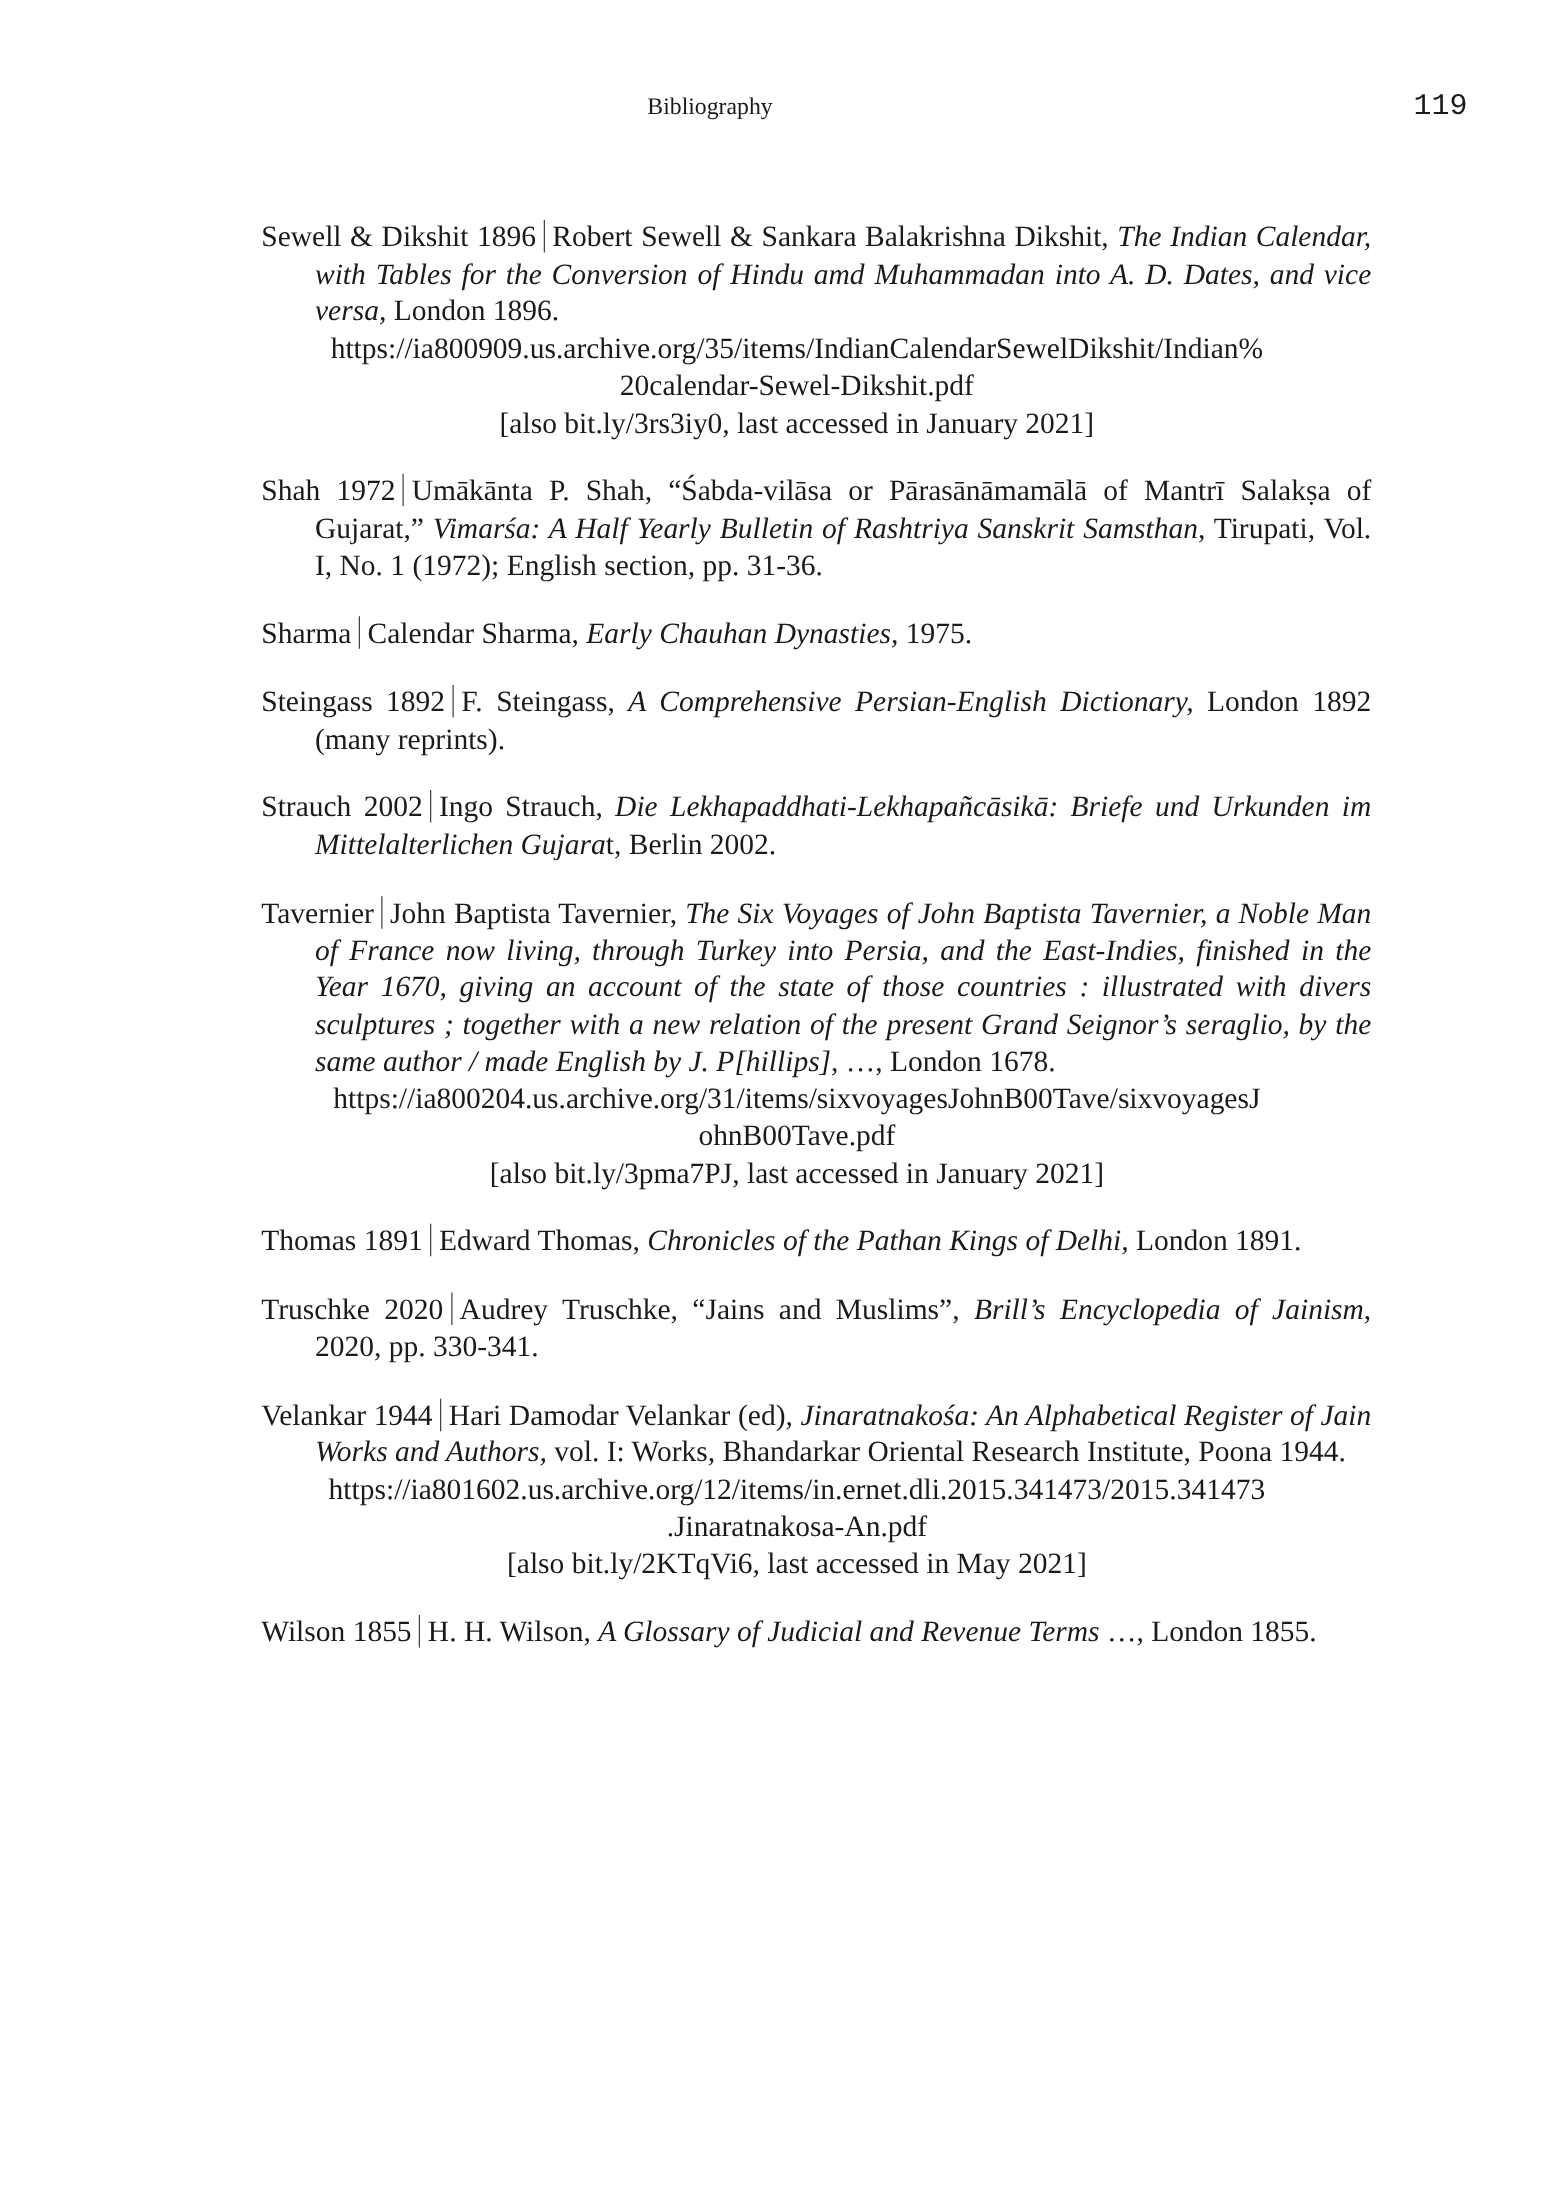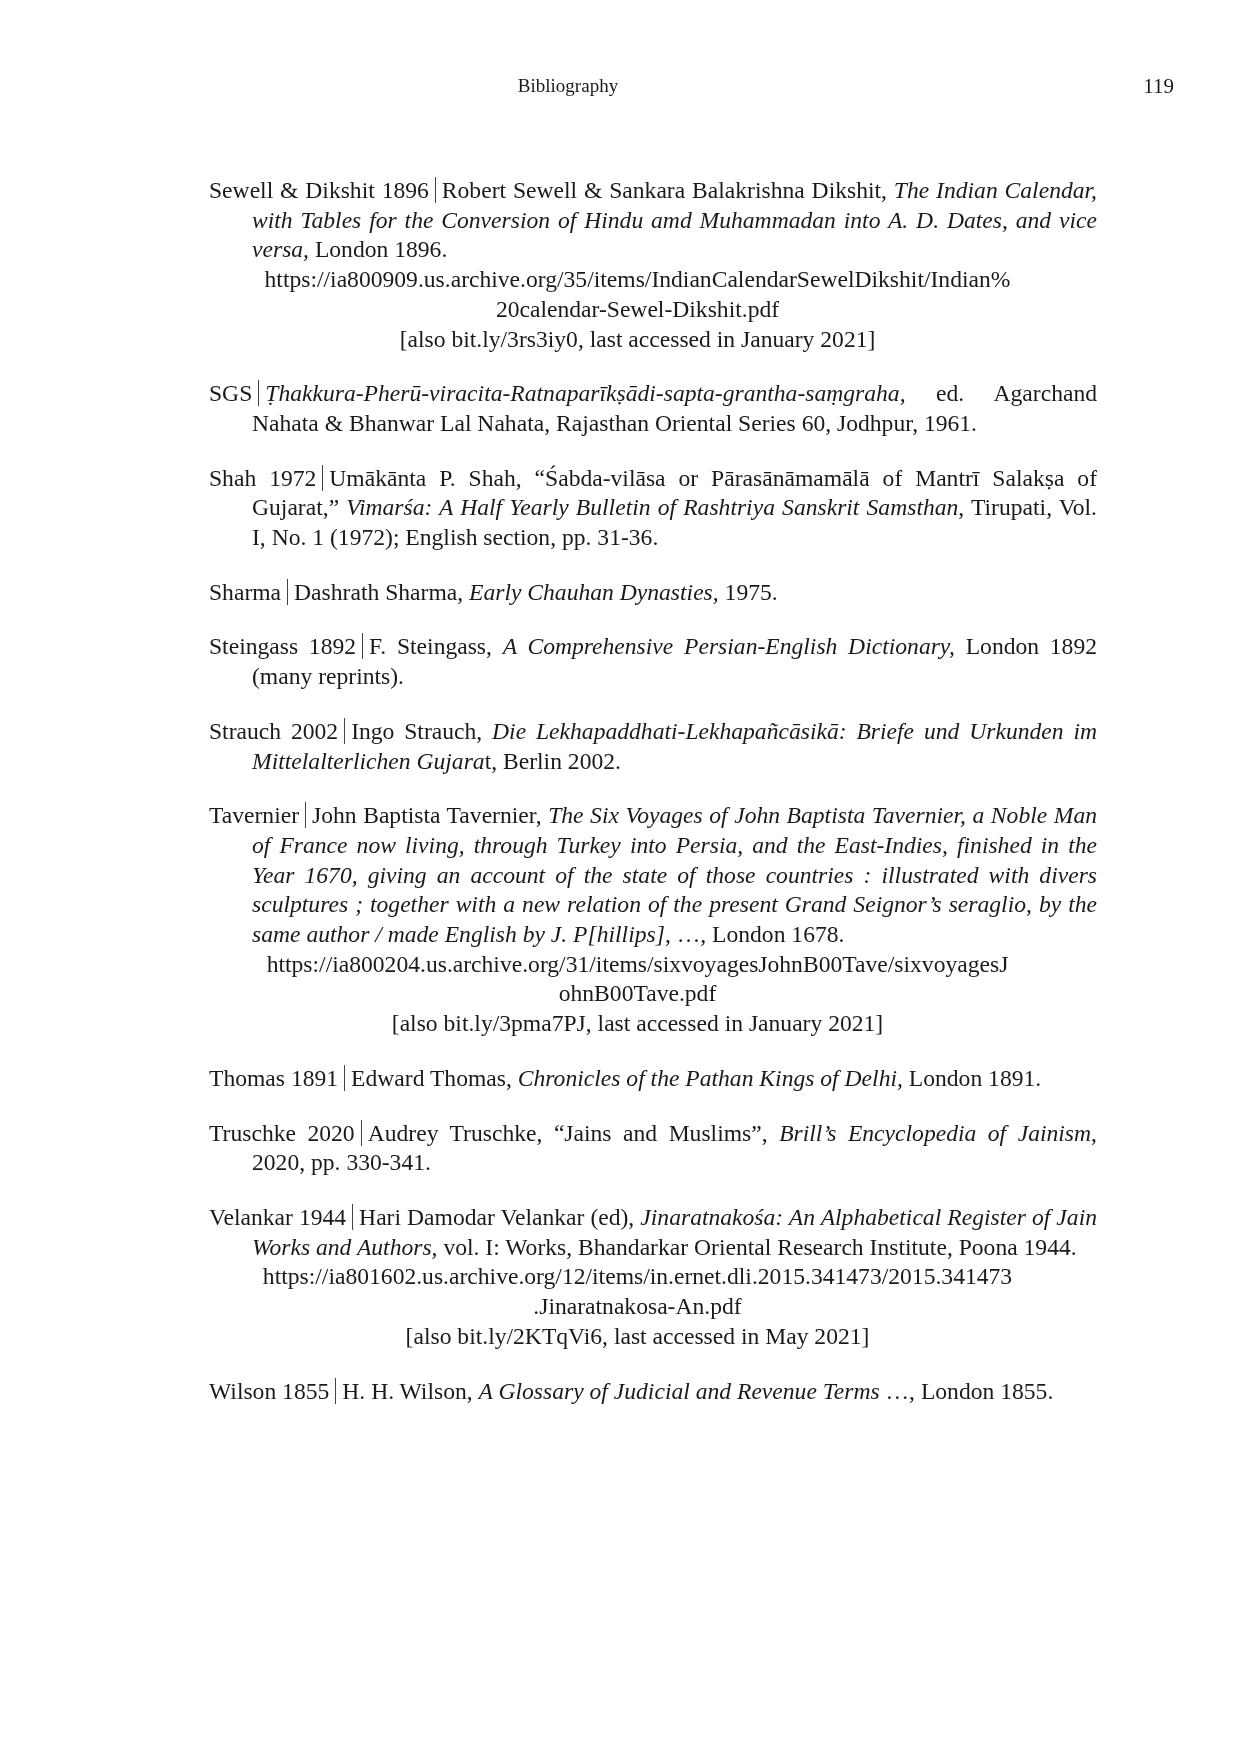--- a/index.html
+++ b/index.html
@@ -26,22 +26,23 @@
       position: absolute;
       left: 0;
       width: 1136px;
       text-align: center;
       font-size: 19px;
       line-height: 24px;
     }
     .page-number {
       position: absolute;
       right: 67px;
-      font-size: 21px;
+      font-size: 24px;
       line-height: 24px;
+      font-family: Liberation Mono, monospace;
     }
     .biblio {
       position: absolute;
       top: 176px;
       left: 178px;
       width: 919px;
     }
     .entry {
       font-size: 23.6px;
       line-height: 29.7px;
@@ -80,30 +81,27 @@
 
 <div class="biblio">
 
   <p class="entry">
     <span class="key">Sewell &amp; Dikshit 1896</span><span class="sep"></span><span>Robert Sewell &amp; Sankara Balakrishna Dikshit, </span><i>The Indian Calendar, with Tables for the Conversion of Hindu amd Muhammadan into A. D. Dates, and vice versa,</i><span> London 1896.</span>
     <span class="url-line">https://ia800909.us.archive.org/35/items/IndianCalendarSewelDikshit/Indian%</span>
     <span class="url-line">20calendar-Sewel-Dikshit.pdf</span>
     <span class="url-line">[also bit.ly/3rs3iy0, last accessed in January 2021]</span>
   </p>
 
-  <p class="entry">
-    <span class="key">SGS</span><span class="sep"></span><i>Ṭhakkura-Pherū-viracita-Ratnaparīkṣādi-sapta-grantha-saṃgraha,</i><span>                ed. Agarchand Nahata &amp; Bhanwar Lal Nahata, Rajasthan Oriental Series 60, Jodhpur, 1961.</span>
-  </p>
 
   <p class="entry">
     <span class="key">Shah 1972</span><span class="sep"></span><span>Umākānta P. Shah, “Śabda-vilāsa or Pārasānāmamālā of Mantrī Salakṣa of Gujarat,” </span><i>Vimarśa: A Half Yearly Bulletin of Rashtriya Sanskrit Samsthan</i><span>, Tirupati, Vol. I, No. 1 (1972); English section, pp. 31-36.</span>
   </p>
 
   <p class="entry">
-    <span class="key">Sharma</span><span class="sep"></span><span>Dashrath Sharma, </span><i>Early Chauhan Dynasties,</i><span> 1975.</span>
+    <span class="key">Sharma</span><span class="sep"></span><span>Calendar Sharma, </span><i>Early Chauhan Dynasties,</i><span> 1975.</span>
   </p>
 
   <p class="entry">
     <span class="key">Steingass 1892</span><span class="sep"></span><span>F. Steingass, </span><i>A Comprehensive Persian-English Dictionary,</i><span> London 1892 (many reprints).</span>
   </p>
 
   <p class="entry">
     <span class="key">Strauch 2002</span><span class="sep"></span><span>Ingo Strauch, </span><i>Die Lekhapaddhati-Lekhapañcāsikā: Briefe und Urkunden im Mittelalterlichen Gujara</i><span>t, Berlin 2002.</span>
   </p>
 

